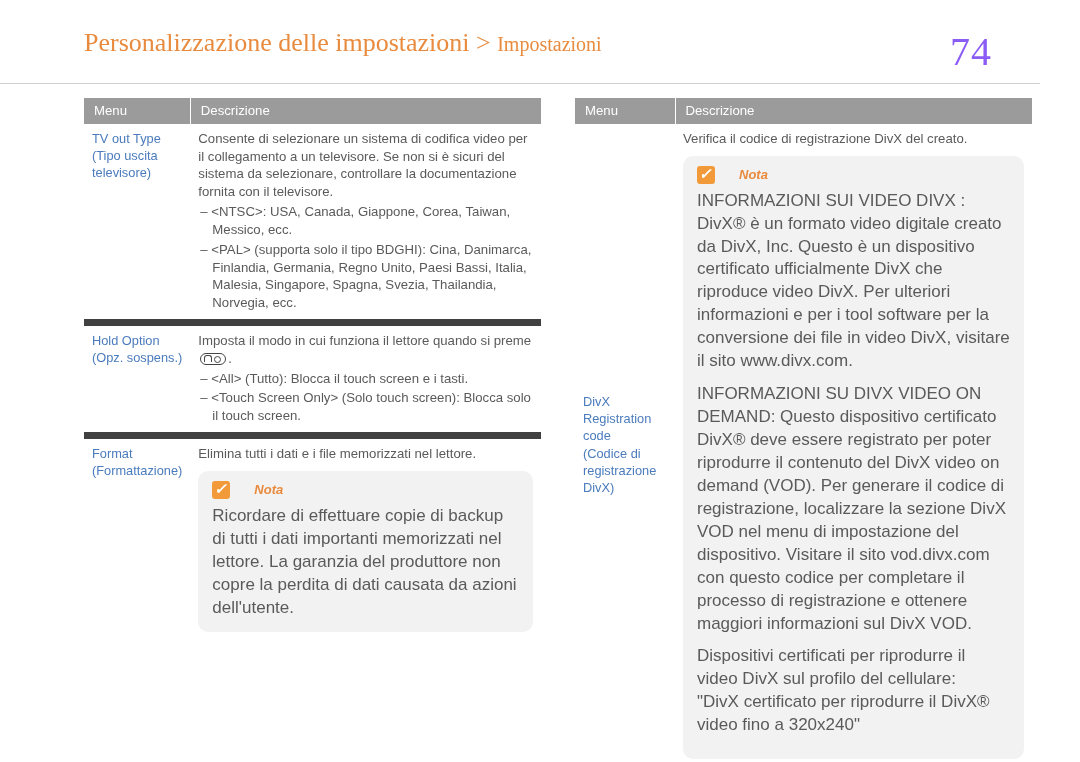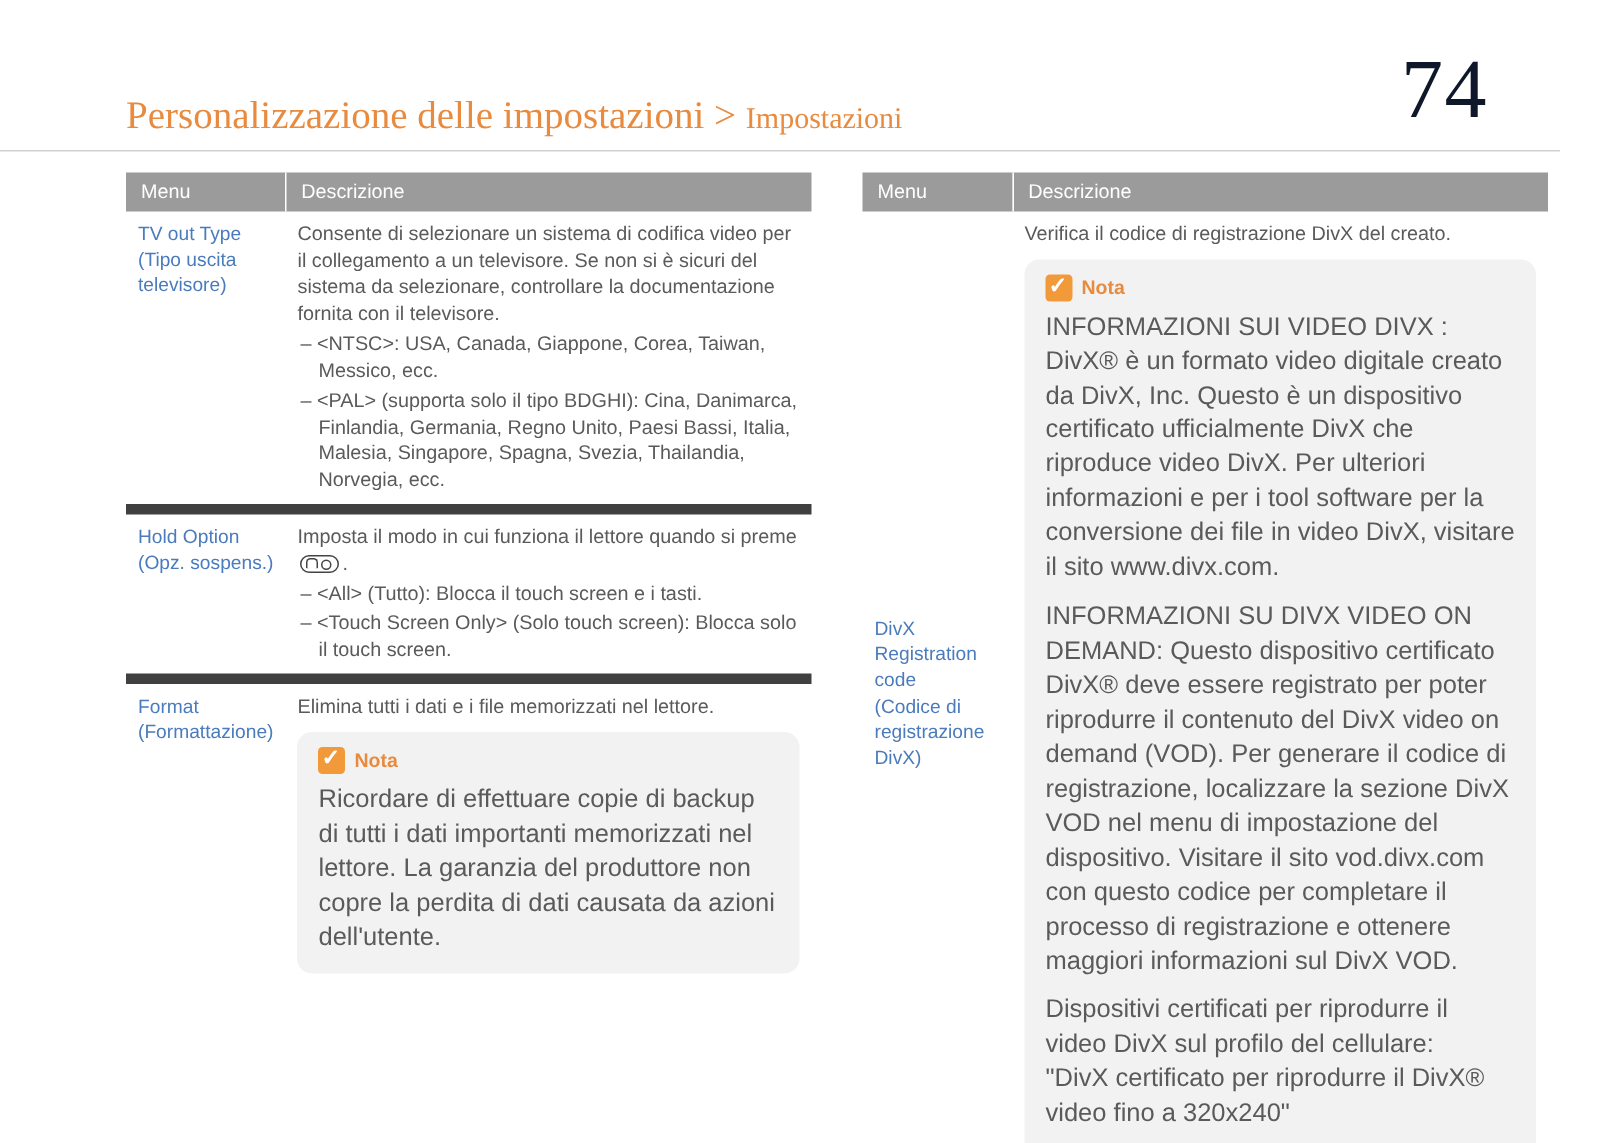--- a/index.html
+++ b/index.html
@@ -7,38 +7,38 @@
     width: 1080px;
     height: 762px;
     font-family: Arial, Helvetica, sans-serif;
     background: #fff;
     position: relative;
     color: #5a5a5a;
   }
   .header {
     display: flex;
     justify-content: space-between;
-    align-items: flex-end;
+    align-items: flex-start;
     padding: 28px 48px 8px 84px;
     border-bottom: 1px solid #d0d0d0;
     margin: 0 40px 14px 0;
   }
   .breadcrumb {
     font-family: Georgia, 'Times New Roman', serif;
     font-size: 26px;
     color: #e88b3f;
     font-weight: 400;
   }
   .breadcrumb .sub {
     font-size: 20px;
   }
   .page-number {
     font-family: Georgia, 'Times New Roman', serif;
-    font-size: 56px;
-    color: #0f172a;
+    font-size: 40px;
+    color: #8b5cf6;
     font-weight: 300;
     letter-spacing: 1px;
   }
   .columns {
     display: flex;
     gap: 34px;
     padding: 0 48px 0 84px;
   }
   .col {
     flex: 1;
@@ -76,22 +76,23 @@
   .dash-item { padding-left: 14px; text-indent: -12px; margin-top: 2px; }
   .note-box {
     background: #f2f2f2;
     border-radius: 10px;
     padding: 10px 14px 12px 14px;
     margin-top: 8px;
   }
   .note-badge {
     display: inline-flex;
     align-items: flex-start;
-    gap: 6px;
+    gap: 24px;
     margin-bottom: 6px;
+    font-style: italic;
   }
   .note-icon {
     width: 18px; height: 18px;
     background: #f29a3a;
     border-radius: 3px;
     position: relative;
     display: inline-block;
   }
   .note-icon::before {
     content: "✓";

